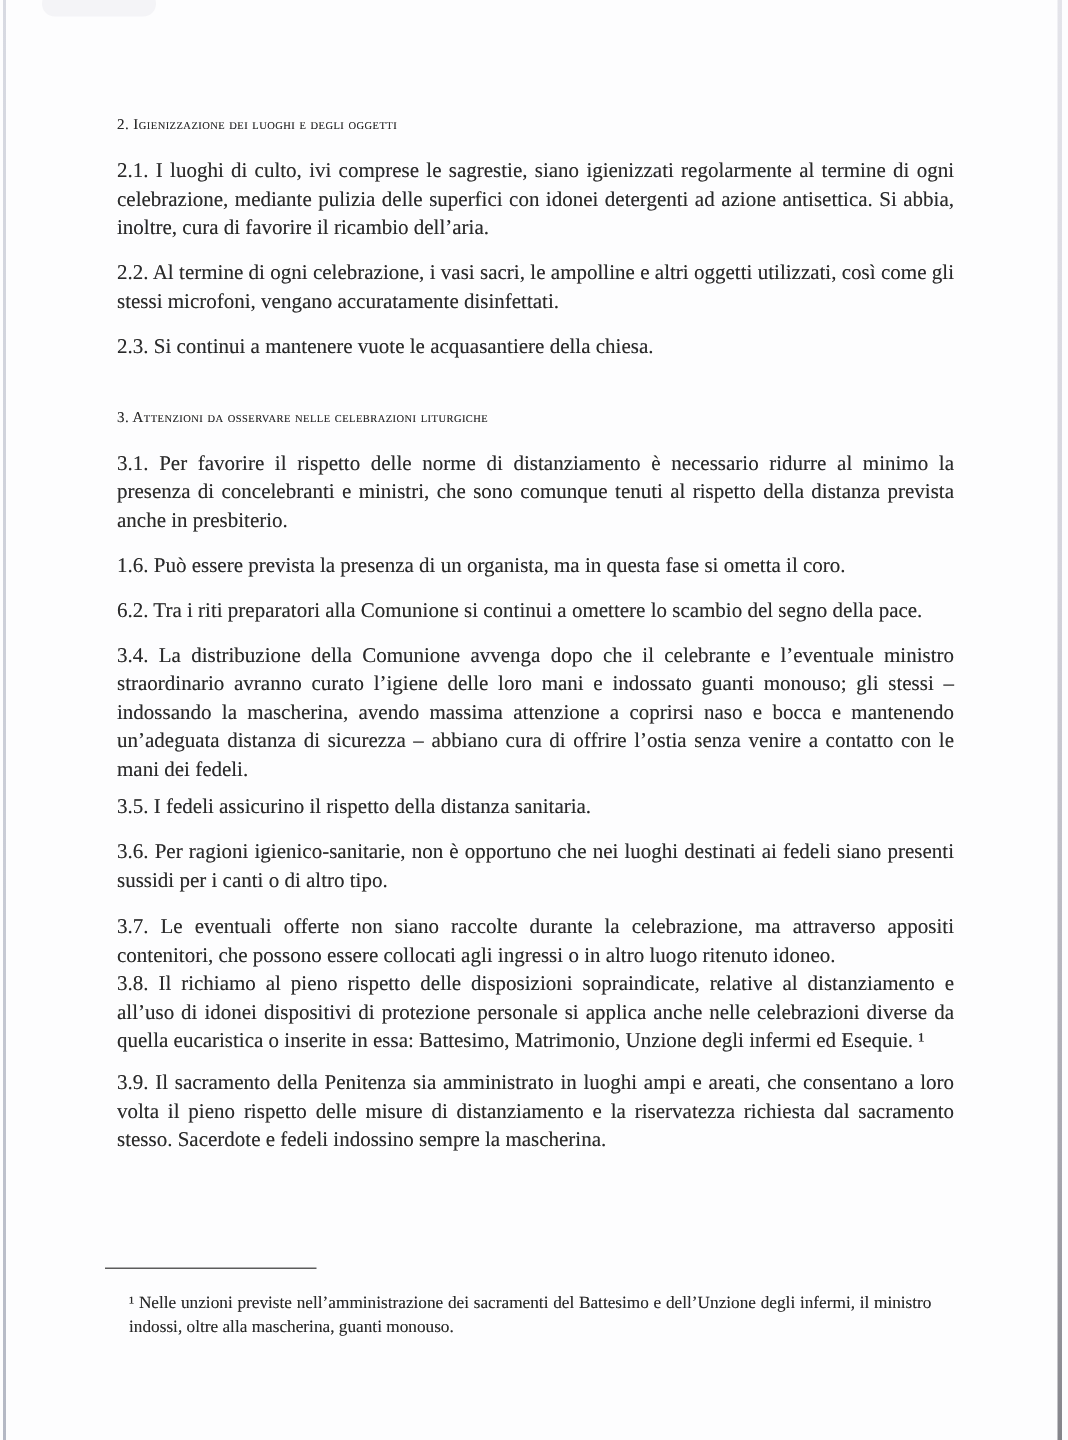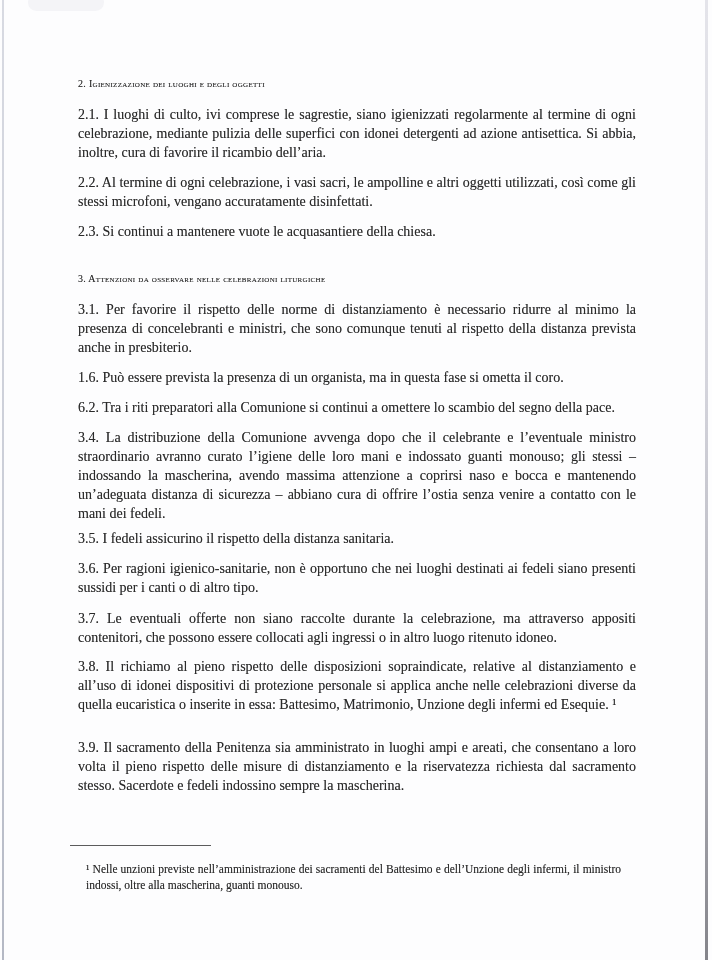--- a/index.html
+++ b/index.html
@@ -56,22 +56,22 @@
     font-weight: normal;
     font-size: 10px;
     line-height: 19px;
     letter-spacing: 0.3px;
     margin: 0 0 12px 0;
     text-align: left;
   }
   .sec-heading.sec3 { margin-top: 28px; }
   .content p { margin: 0 0 11px 0; }
   .content p.mb6  { margin-bottom: 6px; }
-  .content p.mb8  { margin-bottom: 10px; }
-  .content p.mb9  { margin-bottom: 24px; }
+  .content p.mb8  { margin-bottom: 0; }
+  .content p.mb9  { margin-bottom: 9px; }
   .content p.mb12 { margin-bottom: 12px; }
   .footnote {
     position: absolute;
     left: 70px;
     top: 845px;
     width: 567px;
     color: #2a2a2a;
     text-shadow: 0 0 0.4px rgba(40,40,40,0.45);
   }
   .footnote-rule {

